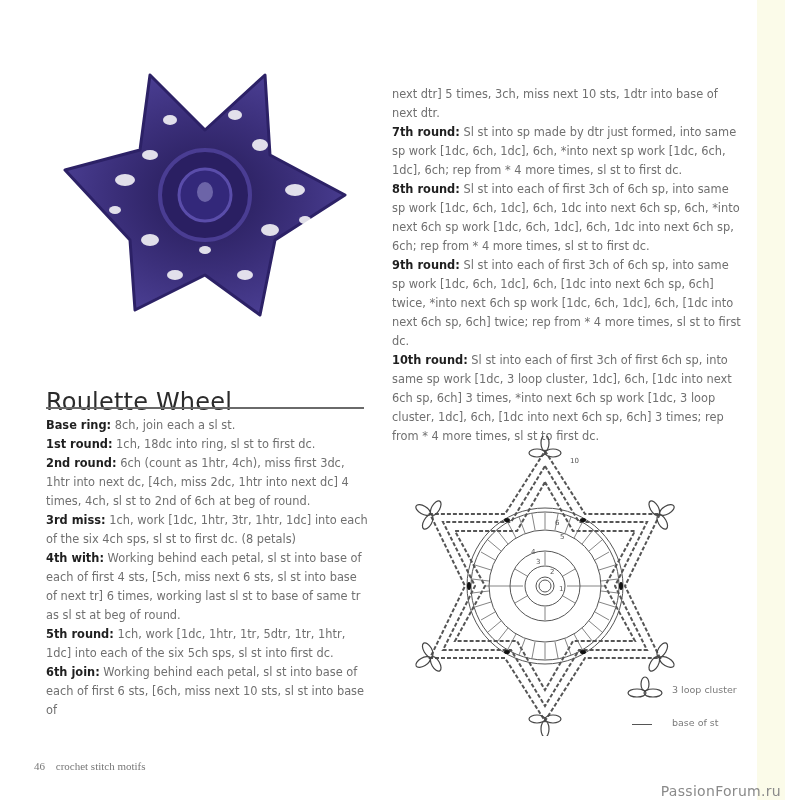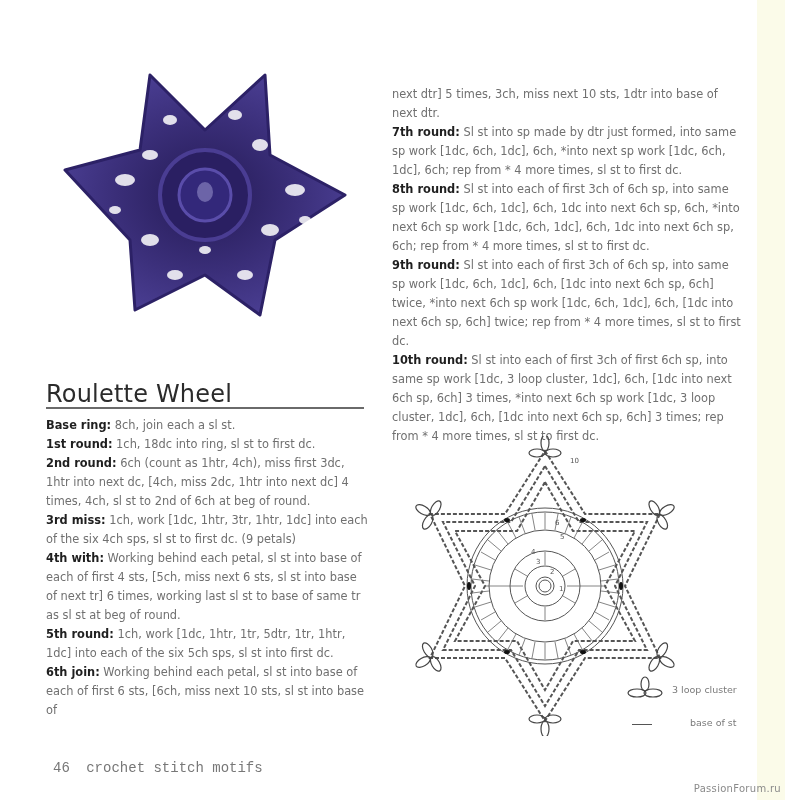--- a/index.html
+++ b/index.html
@@ -10,21 +10,21 @@
     color: #6b6b6b;
   }
   .cream-strip {
     position: absolute; left: 757px; top: 0; width: 28px; height: 800px;
     background: #fbfbe9;
   }
   .photo {
     position: absolute; left: 55px; top: 60px; width: 310px; height: 285px;
   }
   .title {
-    position: absolute; left: 46px; top: 364px;
+    position: absolute; left: 46px; top: 372px;
     font-size: 24px; color: #2b2b2b; font-weight: normal;
     letter-spacing: 0.2px;
     font-family: "DejaVu Sans", sans-serif;
   }
   .title-rule {
     position: absolute; left: 46px; top: 407px; width: 318px; height: 2px;
     background: #6a6a6a;
   }
   .col {
     position: absolute; font-size: 11.4px; line-height: 19px;
@@ -38,29 +38,29 @@
     position: absolute; left: 410px; top: 436px; width: 270px; height: 300px;
   }
   .legend-item {
     position: absolute; font-size: 9.5px; color: #7a7a7a;
   }
   .legend-cluster { left: 625px; top: 676px; width: 130px; height: 24px; text-align: right; }
   .legend-base { left: 625px; top: 716px; width: 130px; height: 16px; }
   .legend-cluster svg { position: absolute; left: 0; top: 0; }
   .legend-cluster span { position: absolute; left: 47px; top: 8px; }
   .legend-base .line { position: absolute; left: 7px; top: 8px; width: 20px; height: 1px; background: #555; }
-  .legend-base span { position: absolute; left: 65px; top: 1px; }
+  .legend-base span { position: absolute; left: 47px; top: 1px; }
   .footer {
-    position: absolute; left: 53px; top: 760px;
-    font-family: Liberation Mono, monospace; font-size: 14px; color: #777;
+    position: absolute; left: 34px; top: 760px;
+    font-family: Liberation Serif, serif; font-size: 11px; color: #777;
   }
   .footer .pg { margin-right: 8px; }
   .watermark {
     position: absolute; right: 4px; top: 783px;
-    font-size: 10px; color: #8a8a8a; letter-spacing: 0.3px; padding-left: 21px;
+    font-size: 14px; color: #8a8a8a; letter-spacing: 0.3px; padding-left: 21px;
   }
 </style>
 </head>
 <body>
 
 <div class="cream-strip"></div>
 
 <div class="photo">
   <svg width="310" height="285" viewBox="0 0 310 285">
     <defs>
@@ -95,21 +95,21 @@
   </svg>
 </div>
 
 <h1 class="title">Roulette Wheel</h1>
 <div class="title-rule"></div>
 
 <div class="col col-left">
   <p><b>Base ring:</b><span> 8ch, join each a sl st.</span></p>
   <p><b>1st round:</b><span> 1ch, 18dc into ring, sl st to first dc.</span></p>
   <p><b>2nd round:</b><span> 6ch (count as 1htr, 4ch), miss first 3dc, 1htr into next dc, [4ch, miss 2dc, 1htr into next dc] 4 times, 4ch, sl st to 2nd of 6ch at beg of round.</span></p>
-  <p><b>3rd miss:</b><span> 1ch, work [1dc, 1htr, 3tr, 1htr, 1dc] into each of the six 4ch sps, sl st to first dc. (9 petals)</span></p>
+  <p><b>3rd miss:</b><span> 1ch, work [1dc, 1htr, 3tr, 1htr, 1dc] into each of the six 4ch sps, sl st to first dc. (8 petals)</span></p>
   <p><b>4th with:</b><span> Working behind each petal, sl st into base of each of first 4 sts, [5ch, miss next 6 sts, sl st into base of next tr] 6 times, working last sl st to base of same tr as sl st at beg of round.</span></p>
   <p><b>5th round:</b><span> 1ch, work [1dc, 1htr, 1tr, 5dtr, 1tr, 1htr, 1dc] into each of the six 5ch sps, sl st into first dc.</span></p>
   <p><b>6th join:</b><span> Working behind each petal, sl st into base of each of first 6 sts, [6ch, miss next 10 sts, sl st into base of</span></p>
 </div>
 
 <div class="col col-right">
   <p><span>next dtr] 5 times, 3ch, miss next 10 sts, 1dtr into base of next dtr.</span></p>
   <p><b>7th round:</b><span> Sl st into sp made by dtr just formed, into same sp work [1dc, 6ch, 1dc], 6ch, *into next sp work [1dc, 6ch, 1dc], 6ch; rep from * 4 more times, sl st to first dc.</span></p>
   <p><b>8th round:</b><span> Sl st into each of first 3ch of 6ch sp, into same sp work [1dc, 6ch, 1dc], 6ch, 1dc into next 6ch sp, 6ch, *into next 6ch sp work [1dc, 6ch, 1dc], 6ch, 1dc into next 6ch sp, 6ch; rep from * 4 more times, sl st to first dc.</span></p>
   <p><b>9th round:</b><span> Sl st into each of first 3ch of 6ch sp, into same sp work [1dc, 6ch, 1dc], 6ch, [1dc into next 6ch sp, 6ch] twice, *into next 6ch sp work [1dc, 6ch, 1dc], 6ch, [1dc into next 6ch sp, 6ch] twice; rep from * 4 more times, sl st to first dc.</span></p>

